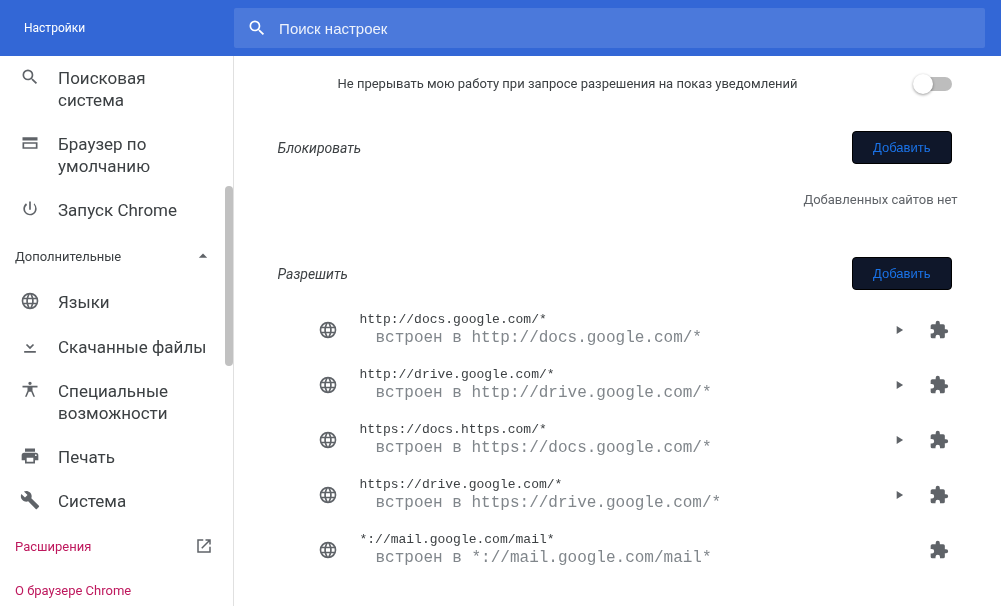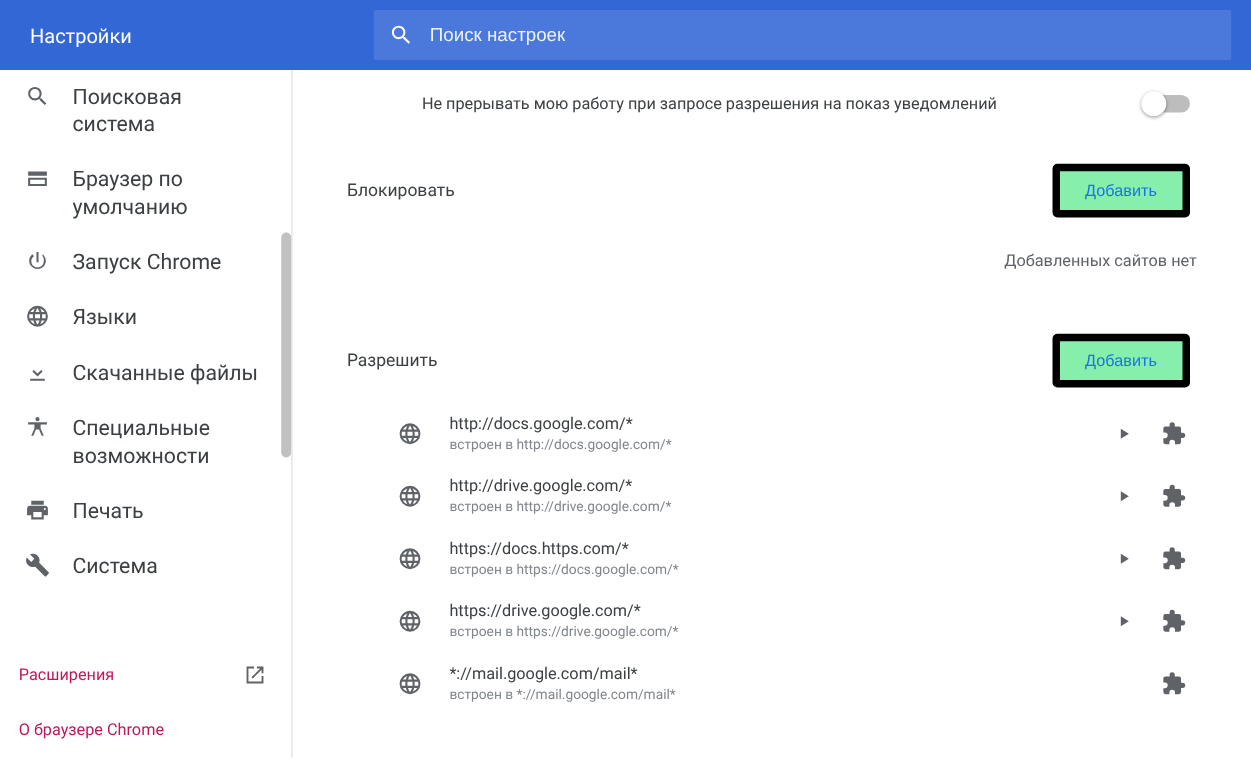--- a/index.html
+++ b/index.html
@@ -13,23 +13,23 @@
     overflow: hidden;
   }
   .header {
     height: 56px;
     background: #3367d6;
     display: flex;
     align-items: center;
     color: #fff;
   }
   .header-title {
-    width: 299px;
+    width: 234px;
     padding-left: 24px;
-    font-size: 16px;
+    font-size: 12px;
     font-weight: 400;
   }
   .search-wrap {
     flex: 1;
     display: flex;
     align-items: center;
     background: rgba(255,255,255,0.12);
     height: 40px;
     border-radius: 2px;
     margin-right: 16px;
@@ -122,52 +122,52 @@
     flex: 1;
     overflow: hidden;
     padding: 0;
   }
   .main-inner {
     max-width: 680px;
     margin: 0 auto;
     padding: 0 0px;
   }
   .toggle-row {
-    display:flex;align-items:flex-start;
+    display:flex;align-items:center;
     padding: 20px 6px 20px 60px;
   }
   .toggle-label { flex:1; font-size:13px; color:#3c4043;}
   .toggle {
     width: 36px; height: 14px; background:#bdbdbd; border-radius:8px; position:relative;
   }
   .toggle-knob {
     position:absolute; left:-3px; top:-3px; width:20px;height:20px;border-radius:50%;
     background:#fff; box-shadow:0 1px 3px rgba(0,0,0,0.4);
   }
   .section-row {
     display:flex;align-items:center;justify-content:space-between;
     padding: 20px 6px 12px 0;
   }
-  .section-title { font-size:14px; color:#3c4043; }
+  .section-title { font-size:14px; color:#3c4043;font-style:italic; }
   .add-btn {
-    border:6px solid #000000; background:#86efac; color:#1a73e8;
+    border:1px solid #000000; background:#0f172a; color:#1a73e8;
     padding: 8px 20px; border-radius:4px; font-size:13px; cursor:pointer;
   }
   .empty-msg {
     padding: 16px 0 30px 40px; color:#5f6368; font-size:13px;text-align:right;
   }
   .site-row {
-    display:flex;align-items:center; padding: 10px 4px 10px 40px;
+    display:flex;align-items:center; padding: 10px 4px 10px 40px; font-family: Liberation Mono, monospace;
   }
   .globe-icon {
     width:20px;height:20px; fill:#5f6368;color:#5f6368; margin-right:22px; flex-shrink:0;
   }
   .site-info { flex:1; }
   .site-url { font-size:13px; color:#3c4043; }
-  .site-embed { font-size:11px; color:#80868b; margin-top:2px;}
+  .site-embed { font-size:16px; color:#80868b; margin-top:2px;margin-left:16px;}
   .row-actions { display:flex; align-items:center; gap:10px;}
   .tri-icon, .ext-icon { width:30px; display:flex;align-items:center;justify-content:center; fill:#5f6368;color:#5f6368;}
   svg { display:block; }
 </style>
 </head>
 <body>
 
 <div class="header">
   <div class="header-title">Настройки</div>
   <div class="search-wrap">
@@ -203,20 +203,28 @@
 
     <div class="nav-item">
       <span class="nav-icon">
         <svg width="20" height="20" viewBox="0 0 24 24">
             <path d="M13 3h-2v10h2V3zm4.83 2.17l-1.42 1.42A6.003 6.003 0 0118 12a6 6 0 11-12 0c0-1.98.96-3.73 2.59-4.83L7.17 5.17A8 8 0 1020 12a7.95 7.95 0 00-2.17-5.83z"></path>
           </svg>
       </span>
       <span class="nav-label">Запуск Chrome</span>
     </div>
 
+    <div class="section-header">
+      <span>Дополнительные</span>
+      <span class="chevron">
+        <svg width="20" height="20" viewBox="0 0 24 24">
+            <path d="M7 14l5-5 5 5z"></path>
+          </svg>
+      </span>
+    </div>
 
     <div class="nav-item">
       <span class="nav-icon">
         <svg width="20" height="20" viewBox="0 0 24 24">
             <path d="M12 2a10 10 0 100 20 10 10 0 000-20zm6.93 6h-2.95a15.65 15.65 0 00-1.38-3.56A8.03 8.03 0 0118.93 8zM12 4c.83 1.2 1.48 2.53 1.91 4h-3.82c.43-1.47 1.08-2.8 1.91-4zM4.26 14a7.94 7.94 0 010-4h3.38a16.52 16.52 0 000 4H4.26zm.81 2h2.95c.32 1.25.78 2.45 1.38 3.56A8.03 8.03 0 015.07 16zm2.95-8H5.07a8.03 8.03 0 014.33-3.56A15.65 15.65 0 008.02 8zM12 20c-.83-1.2-1.48-2.53-1.91-4h3.82c-.43 1.47-1.08 2.8-1.91 4zm2.34-6H9.66a14.71 14.71 0 010-4h4.68a14.71 14.71 0 010 4zm.25 5.56c.6-1.11 1.06-2.31 1.38-3.56h2.95a8.03 8.03 0 01-4.33 3.56zM16.36 14a16.52 16.52 0 000-4h3.38a7.94 7.94 0 010 4h-3.38z"></path>
           </svg>
       </span>
       <span class="nav-label">Языки</span>
     </div>
 

